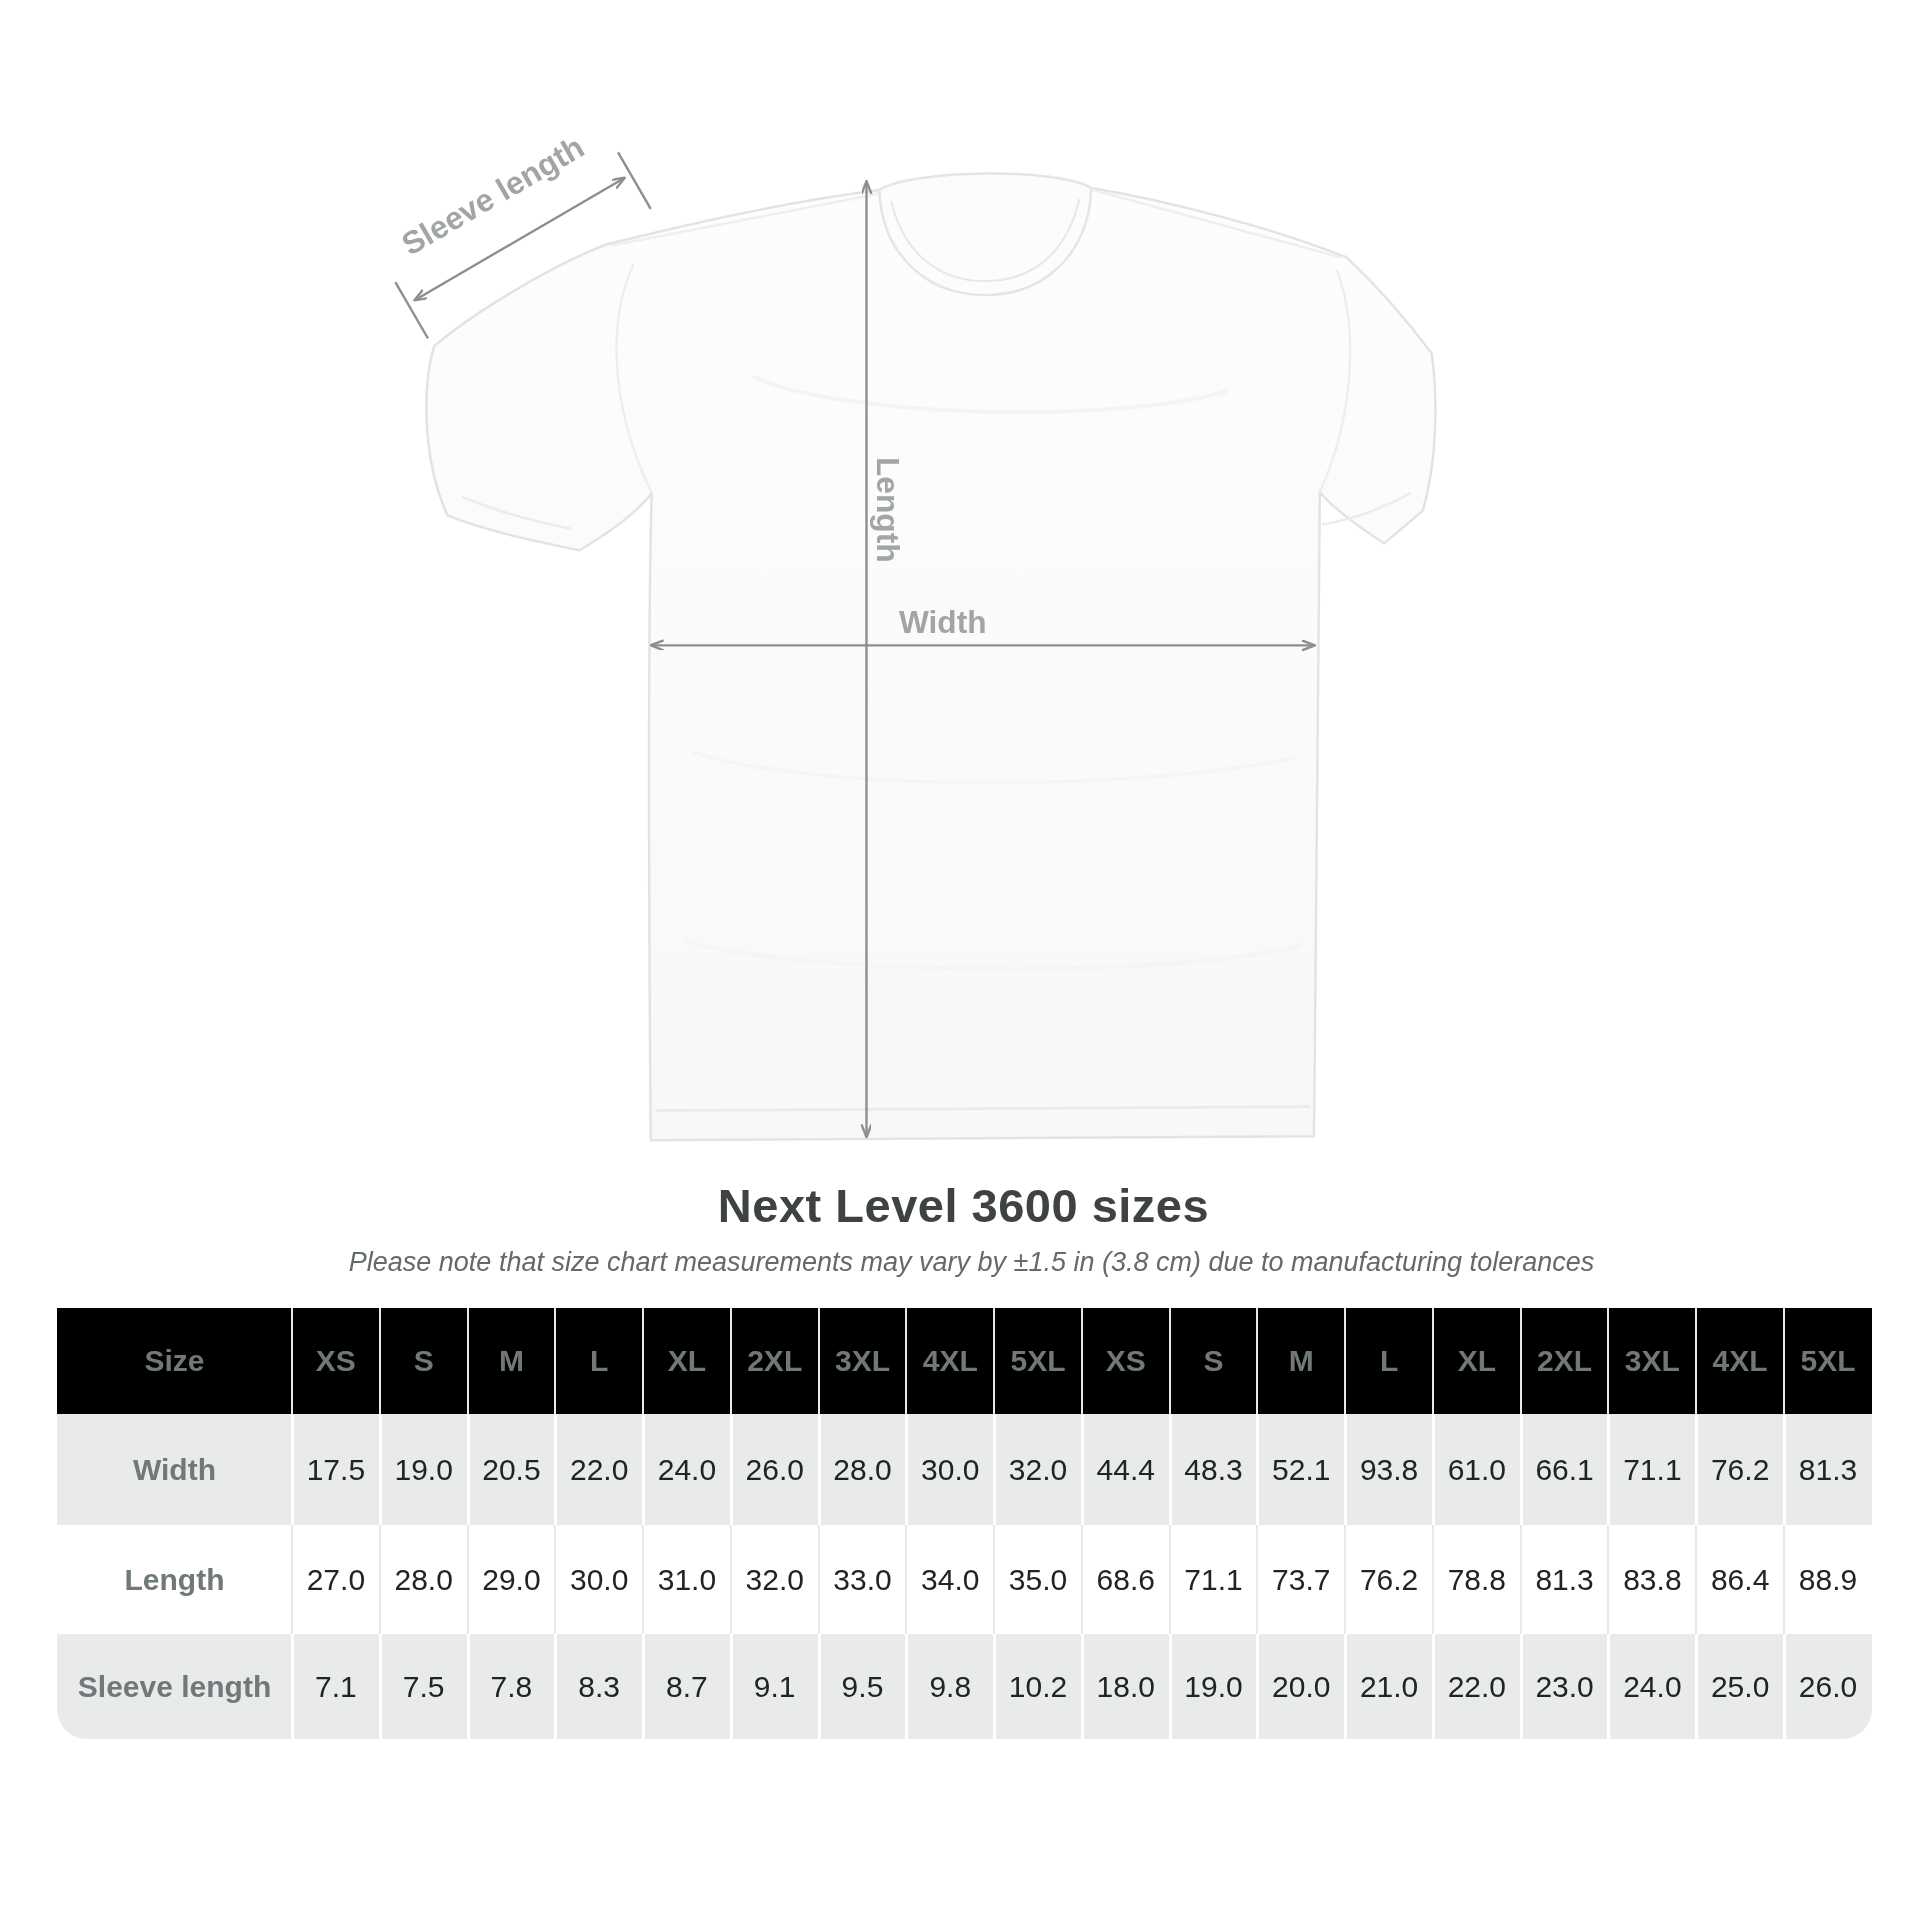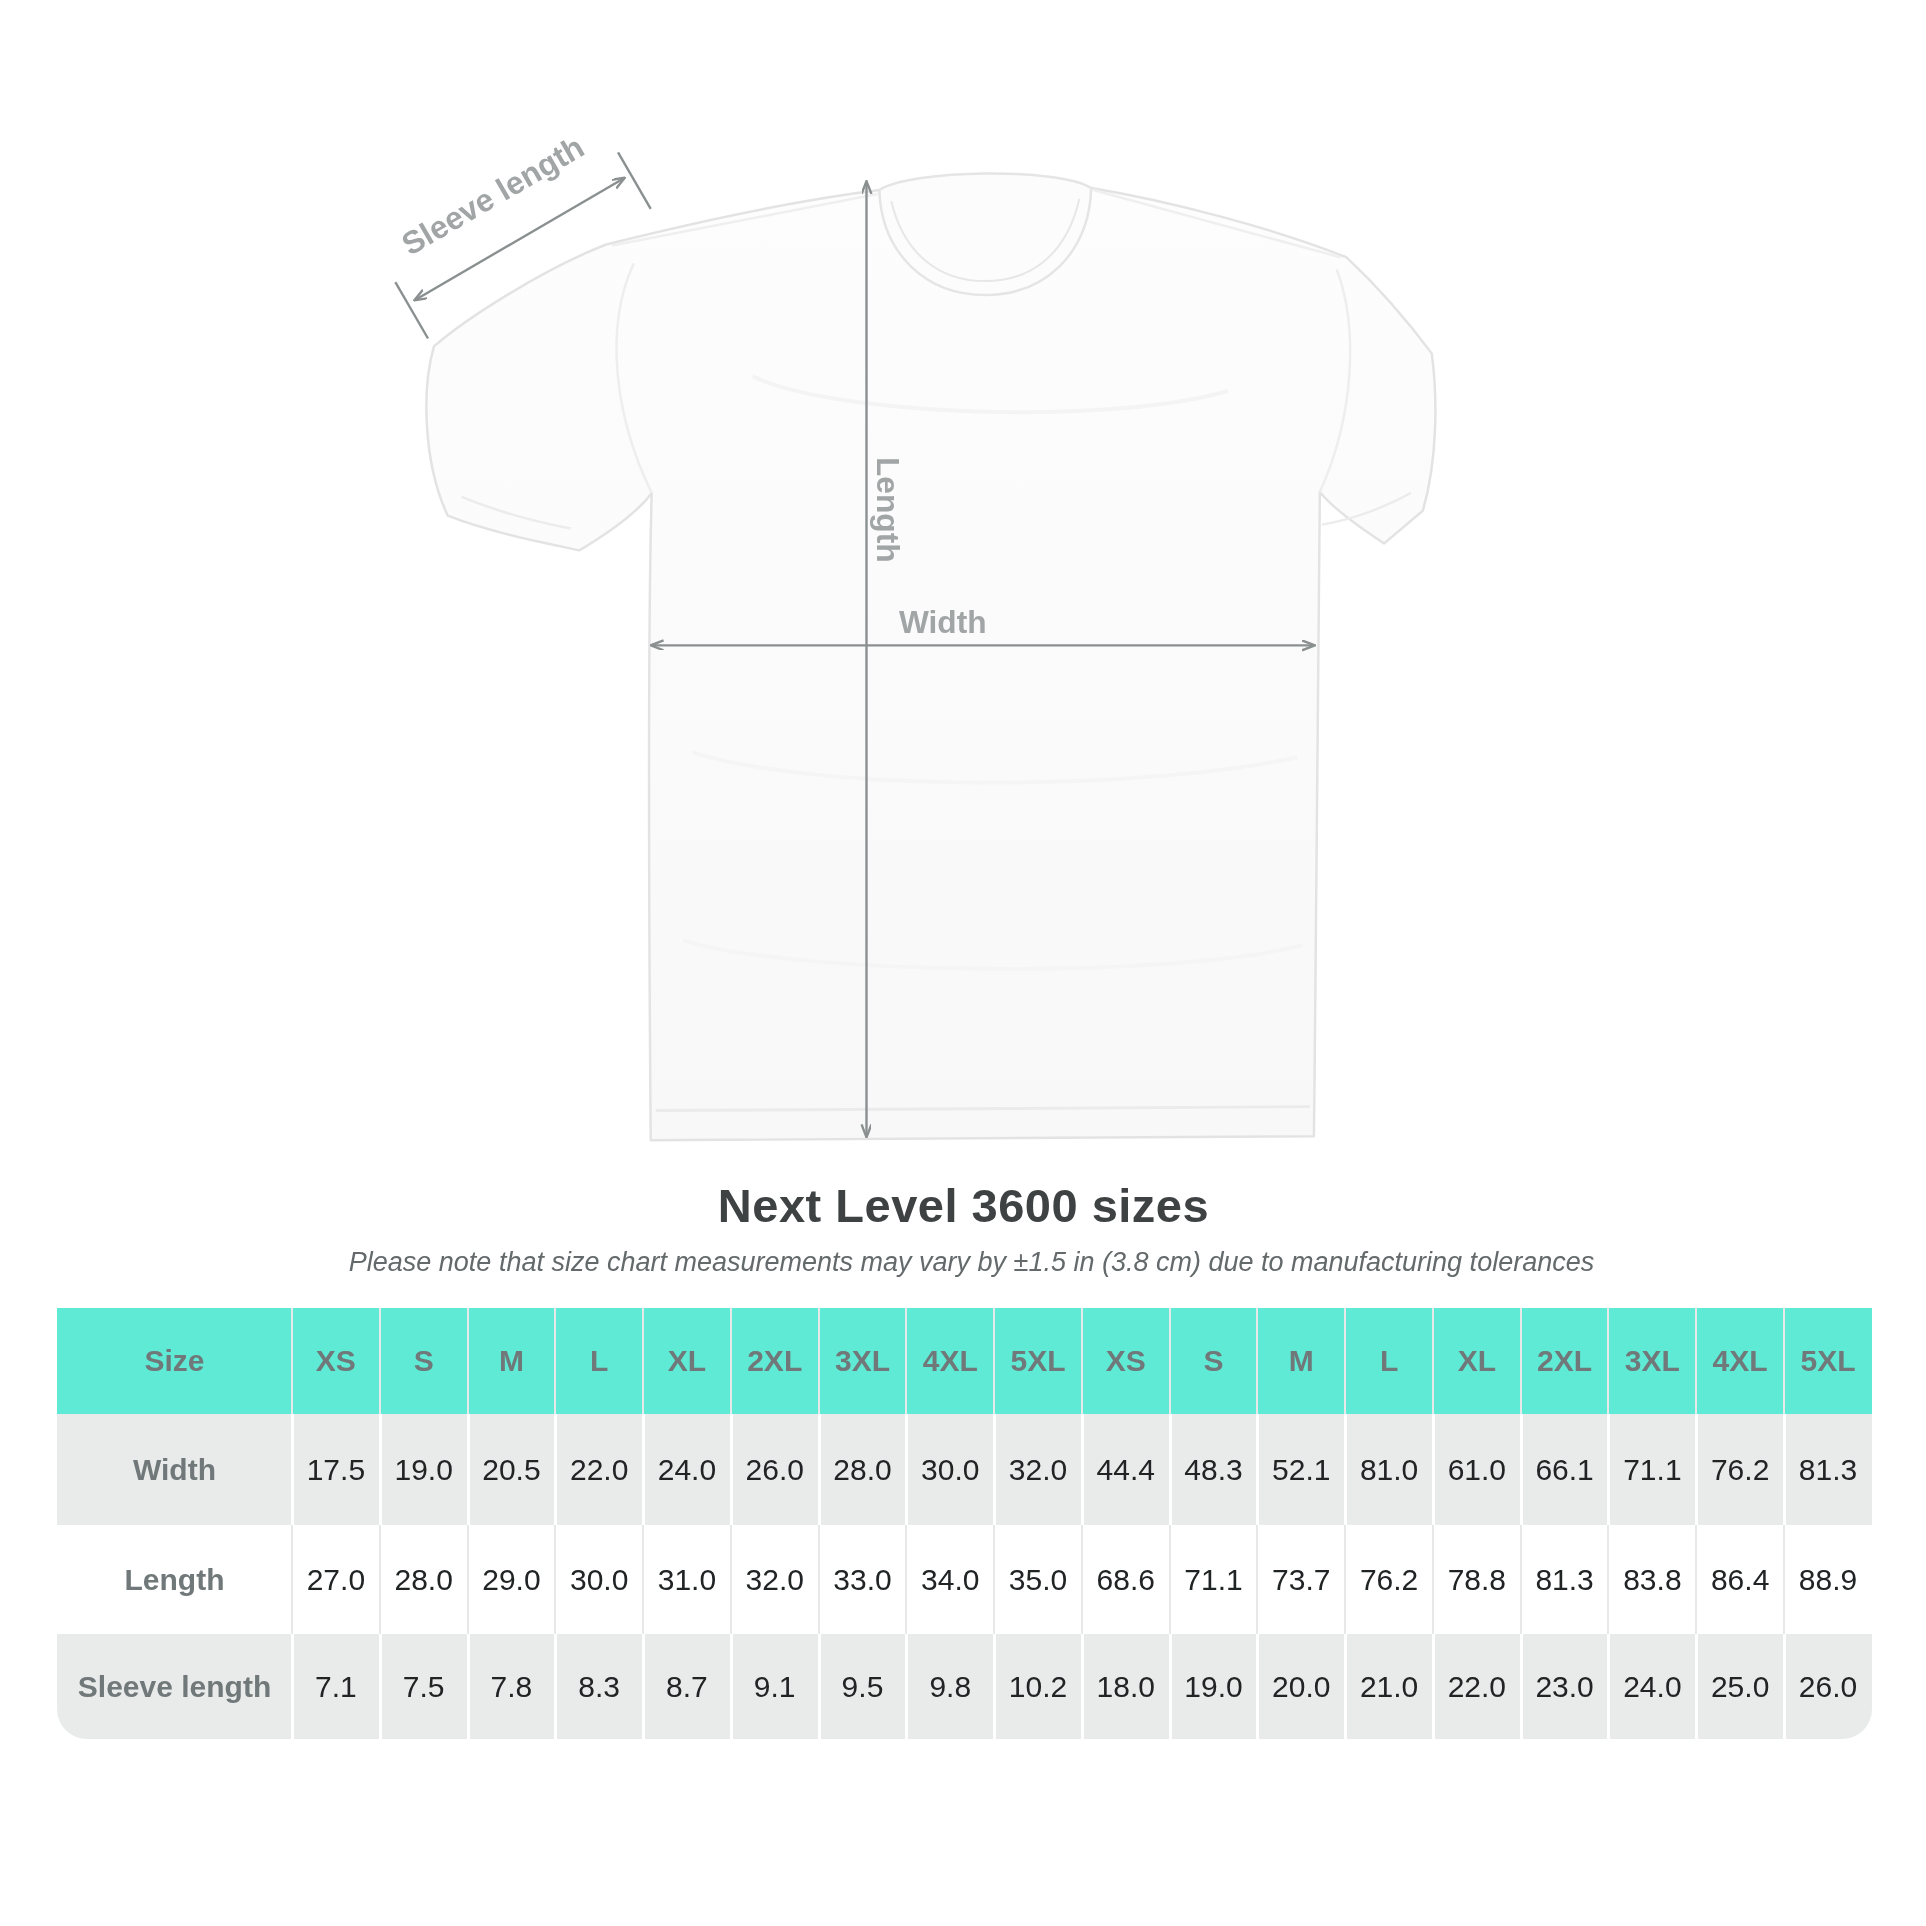--- a/index.html
+++ b/index.html
@@ -38,21 +38,21 @@
   }
   col.c-label { width:235px; }
   th, td { position:relative; padding:0; text-align:center; vertical-align:middle; }
 
   tr.group-row td { background:#e9eaea; height:149px; }
   tr.group-row td:first-child { border-top-left-radius:30px; }
   tr.group-row td:last-child  { border-top-right-radius:30px; }
   .group-title { font-size:40px; font-weight:bold; font-style:italic; color:#6e7677; }
   .group-sub   { font-size:28px; font-style:italic; color:#6e7677; margin-top:12px; }
 
-  tr.size-row th { background:#5eead4; height:106px; font-size:30px; font-weight:bold; color:#707879; }
+  tr.size-row th { background:#000000; height:106px; font-size:30px; font-weight:bold; color:#707879; }
 
   tr.data-row th { font-size:30px; font-weight:bold; color:#707879; }
   tr.data-row td { font-size:30px; color:#212425; }
   tr.row-gray  > * { background:#e9eaea; }
   tr.row-white > * { background:#ffffff; }
   tr.r-width  > * { height:111px; }
   tr.r-length > * { height:109px; }
   tr.r-sleeve > * { height:105px; }
   tr.last-row > *:first-child { border-bottom-left-radius:30px; }
   tr.last-row > *:last-child  { border-bottom-right-radius:30px; }
@@ -184,21 +184,21 @@
           <td>20.5</td>
           <td>22.0</td>
           <td>24.0</td>
           <td>26.0</td>
           <td>28.0</td>
           <td>30.0</td>
           <td>32.0</td>
           <td>44.4</td>
           <td>48.3</td>
           <td>52.1</td>
-          <td>81.0</td>
+          <td>93.8</td>
           <td>61.0</td>
           <td>66.1</td>
           <td>71.1</td>
           <td>76.2</td>
           <td>81.3</td>
         </tr>
         <tr class="data-row r-length row-white sep-light">
           <th>Length</th>
           <td>27.0</td>
           <td>28.0</td>

